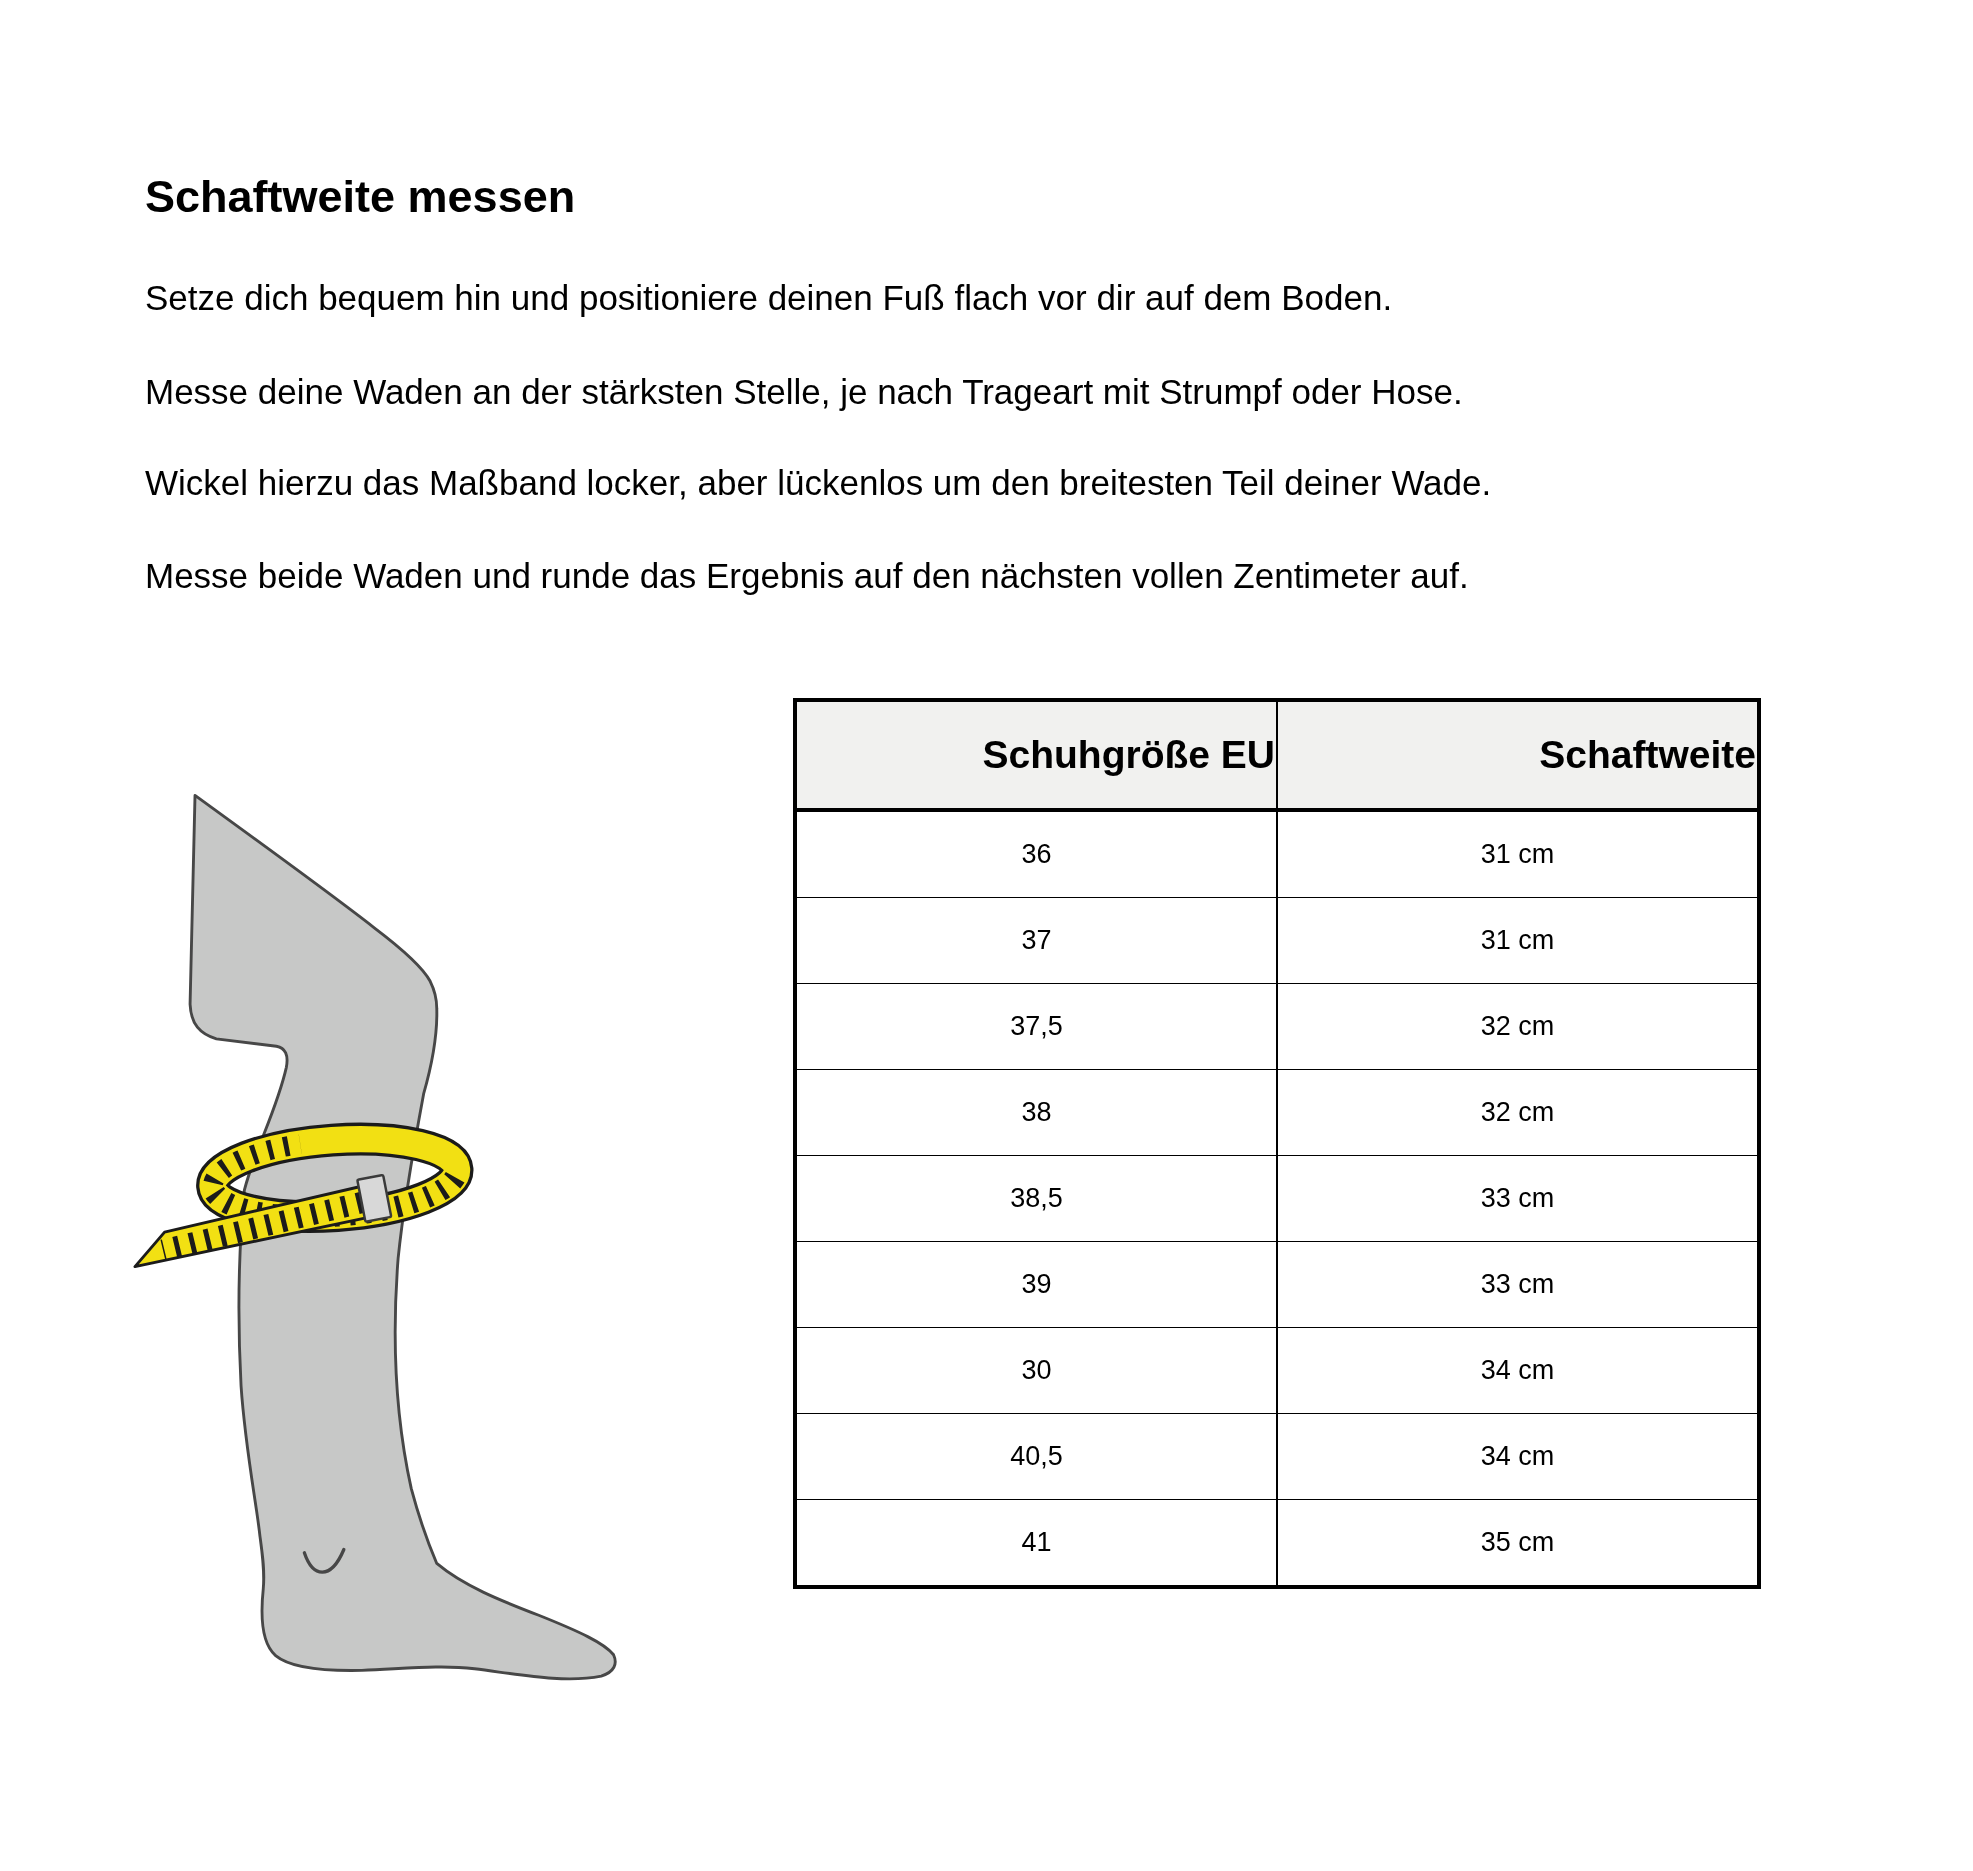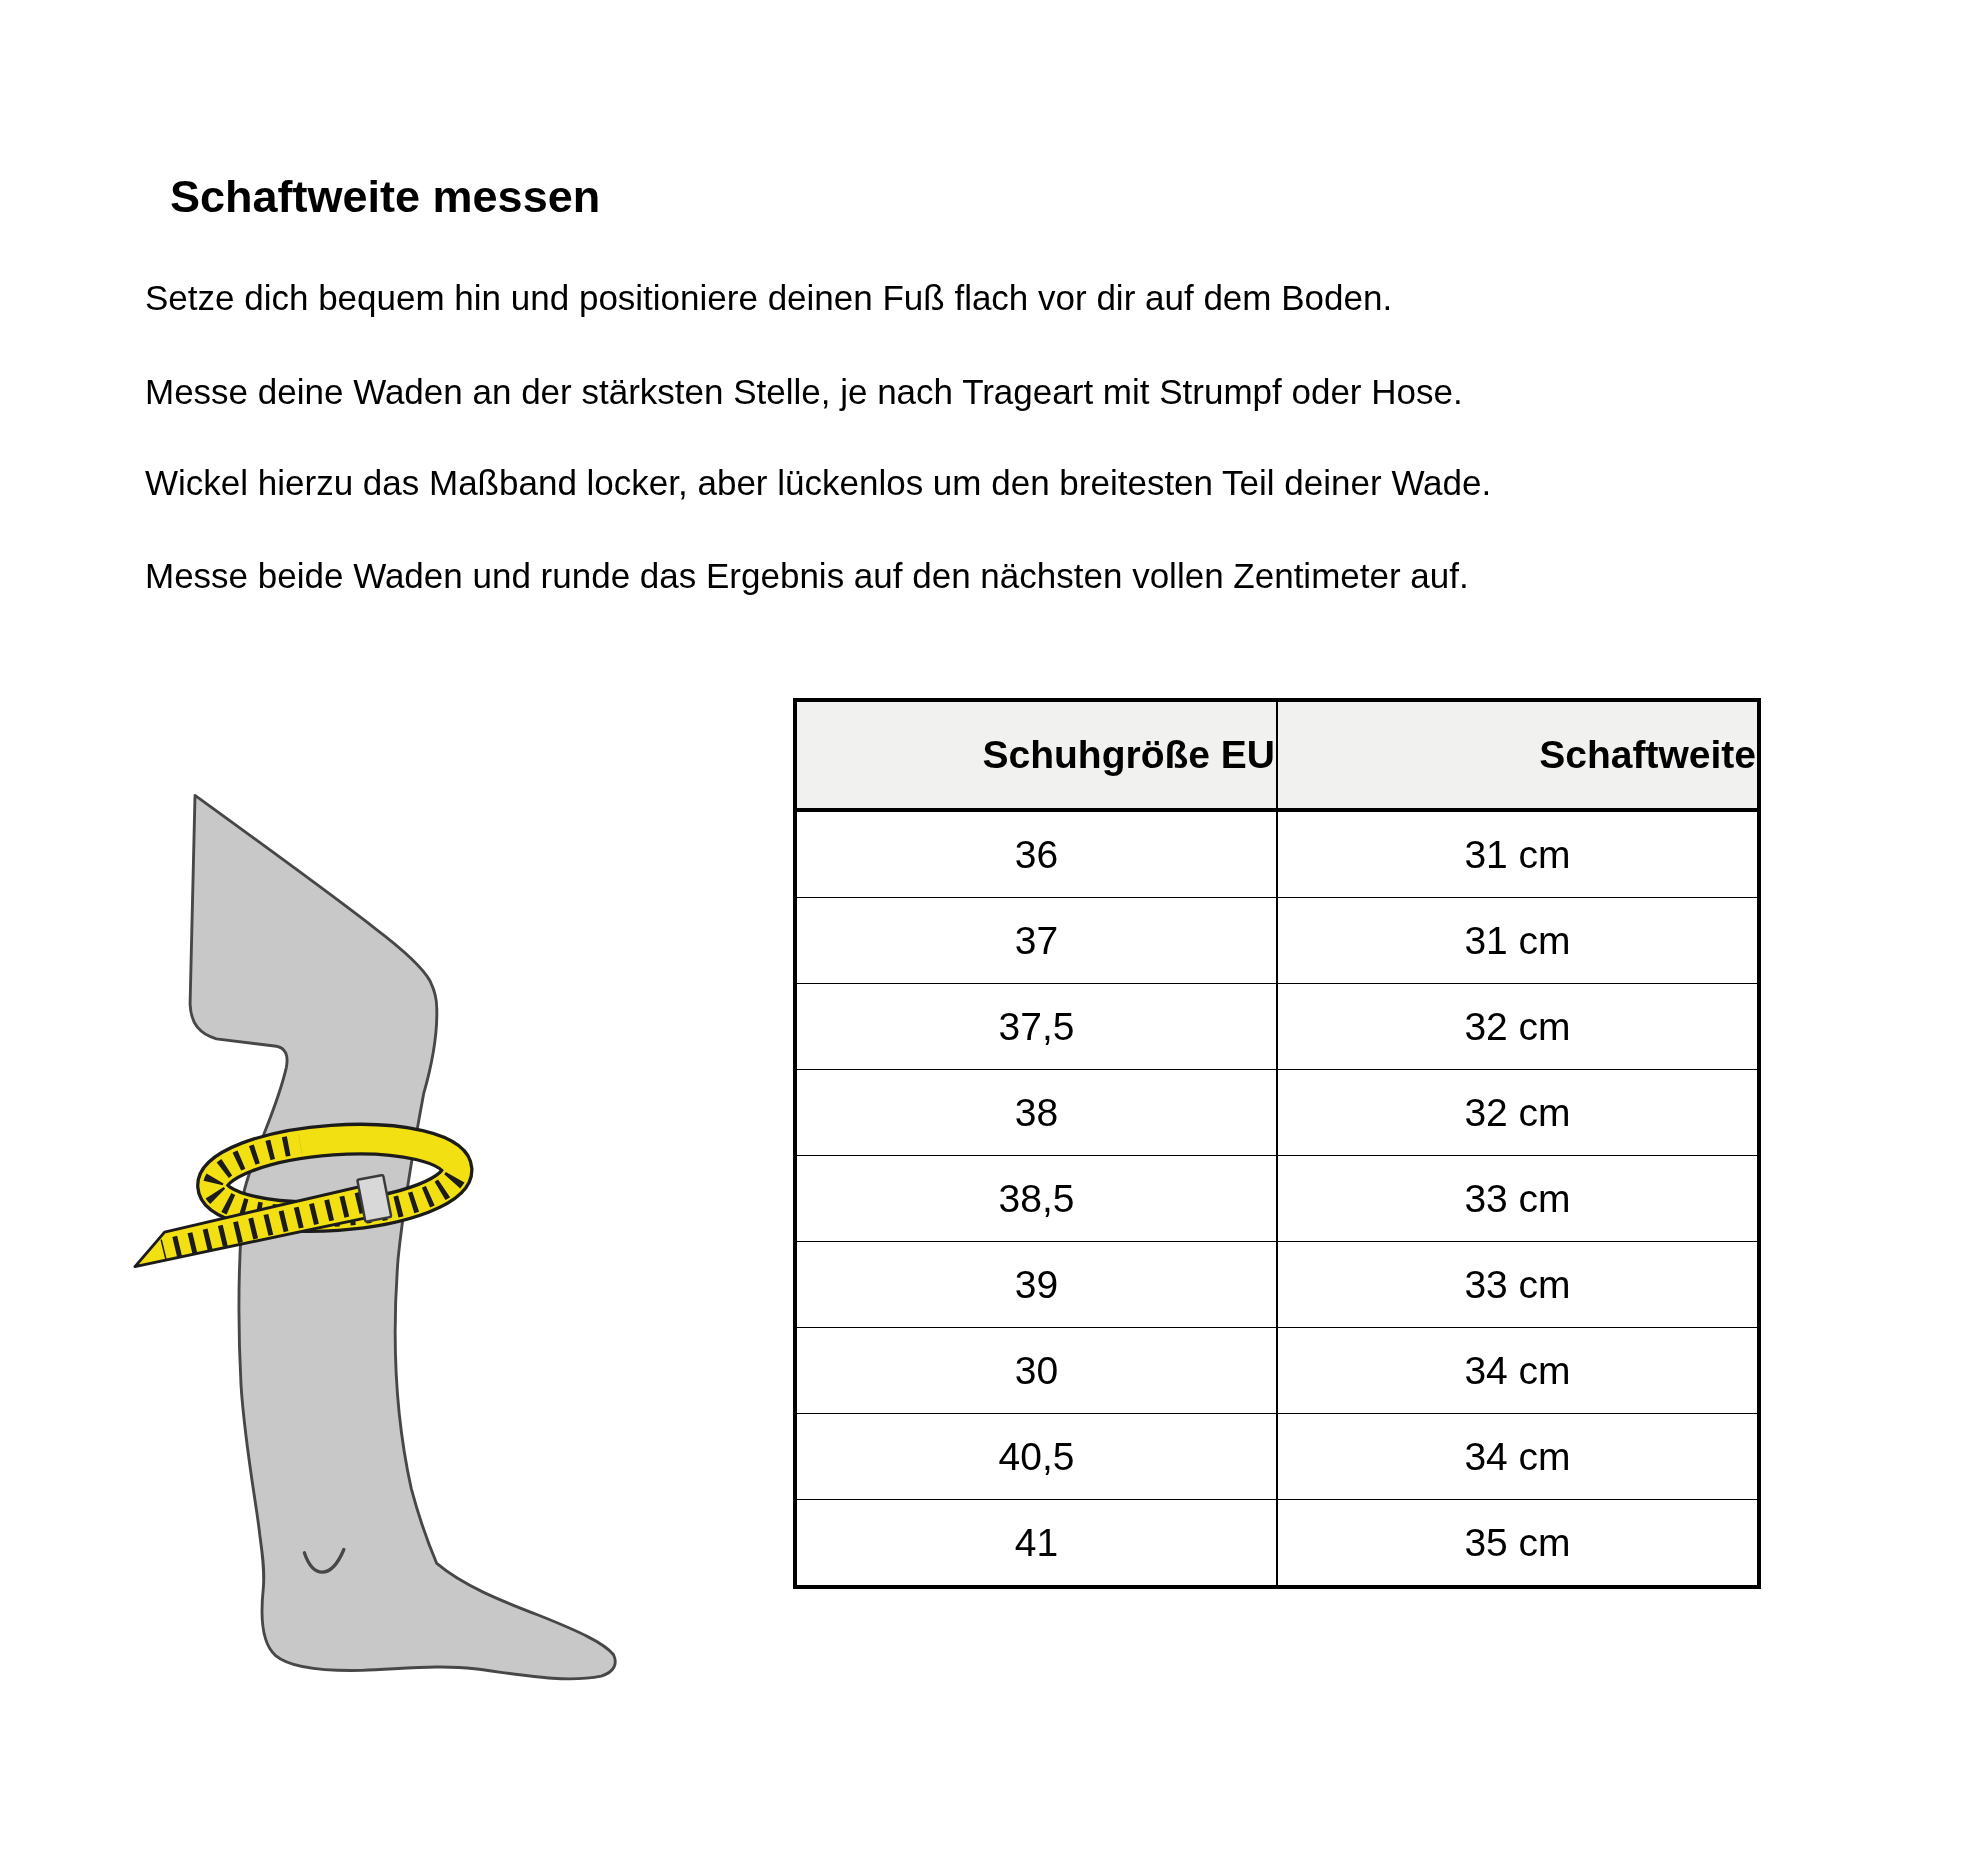--- a/index.html
+++ b/index.html
@@ -16,21 +16,20 @@
     color: #000000;
   }
   .page-title {
     position: absolute;
     left: 145px;
     top: 141px;
     font-size: 45px;
     font-weight: bold;
     line-height: 1.15;
     white-space: nowrap;
-    margin-left: 25px;
   }
   .para {
     position: absolute;
     left: 145px;
     font-size: 35px;
     font-weight: normal;
     line-height: 1.15;
     white-space: nowrap;
   }
   .para-1 { top: 243px; }
@@ -59,21 +58,21 @@
     height: 104px;
     background: var(--header-bg, #f1f1ef);
     font-size: 39px;
     font-weight: bold;
     text-align: right;
     vertical-align: middle;
     border-bottom: 4.1px solid var(--table-border, #000);
   }
   table.size-table td {
     height: 83px;
-    font-size: 39px;
+    font-size: 27px;
     font-weight: 400;
     text-align: center;
     vertical-align: middle;
     border-top: 1.6px solid var(--table-border, #000);
   }
   table.size-table th + th,
   table.size-table td + td {
     border-left: 2.5px solid var(--table-border, #000);
   }
 </style>

